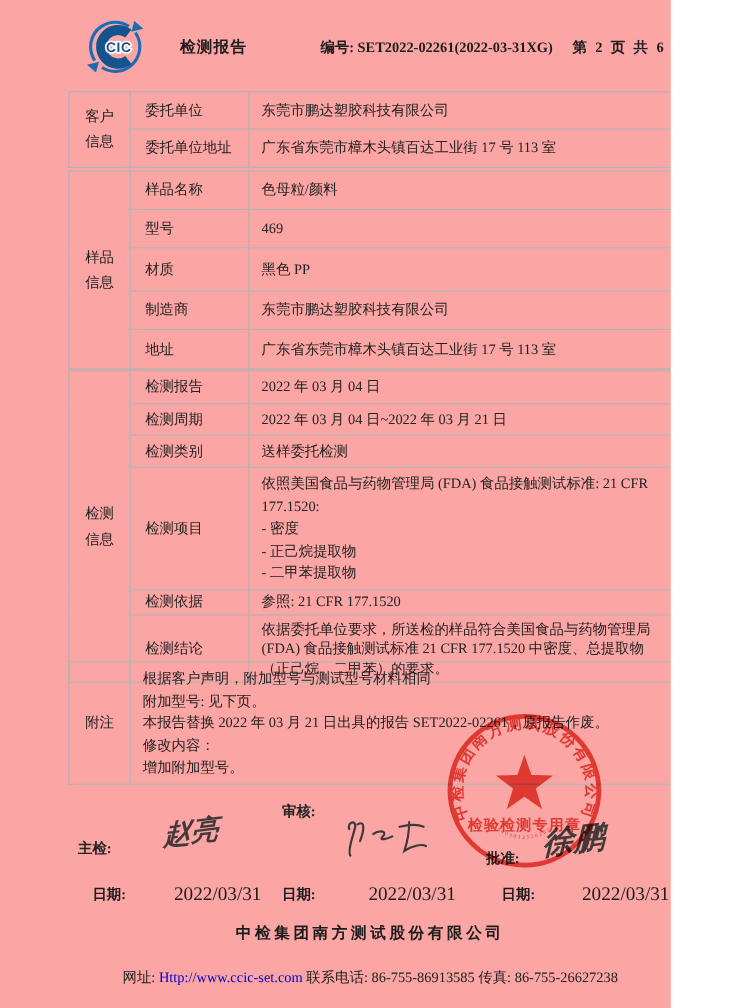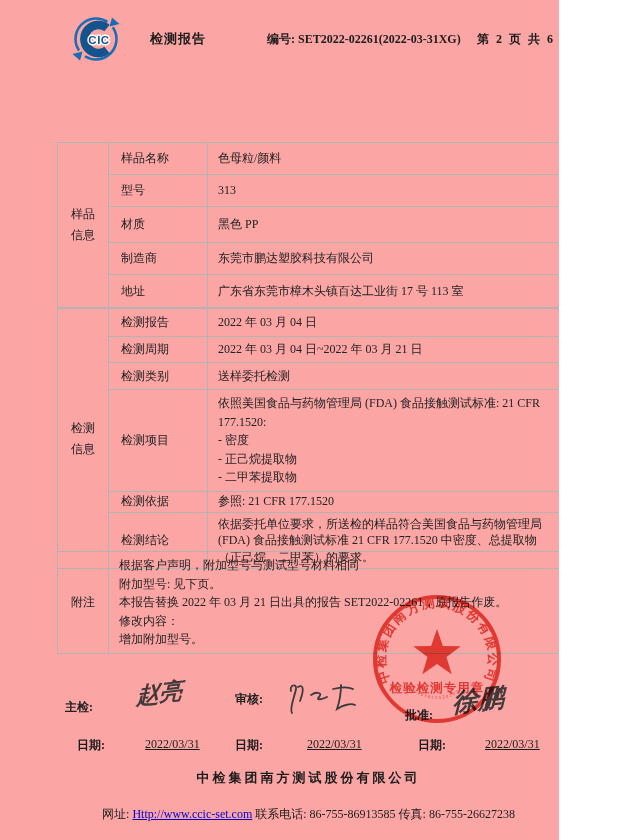--- a/index.html
+++ b/index.html
@@ -22,66 +22,85 @@
   td.vl{padding:0 8px 0 10px;}
   td.pre{white-space:pre-line;line-height:18.5px;padding:4px 8px 4px 10px;vertical-align:middle;}
   td.wrap{line-height:16.5px;padding:3px 8px 3px 10px;}
   .t1{top:76px;}.t2{top:142px;}.t3{top:308px;}.t4{top:551px;}
 
   
   .sig-label{position:absolute;font-size:12px;font-weight:bold;color:#222;}
   .sig-name{position:absolute;font-size:23px;font-style:italic;font-weight:bold;color:#2b2b2b;
             transform:rotate(-7deg) skewX(-8deg);transform-origin:left bottom;opacity:.88;white-space:nowrap;}
   .date-label{position:absolute;font-size:12px;font-weight:bold;}
-  .date-value{position:absolute;font-size:12px;text-decoration:underline;}
+  .date-value{position:absolute;font-size:16px;}
 
   
   .stamp{position:absolute;left:370px;top:592px;width:134px;height:134px;
          mix-blend-mode:multiply;opacity:.85;pointer-events:none;}
 
   
   .ft{position:absolute;left:0;width:617px;text-align:center;}
   .ft-company{top:769px;font-size:13px;font-weight:bold;letter-spacing:3px;}
   .ft-line2{top:789px;font-size:12px;}
   .ft-line3{top:806px;font-size:12px;}
-  .ft-link{color:#0000cc;text-decoration:underline;cursor:pointer;}
+  .ft-link{color:#0000cc;cursor:pointer;}
 </style>
 </head>
 <body>
 
 <div class="page">
 
   <svg class="hdr-logo" width="68" height="48" viewBox="0 0 68 48">
     <circle cx="34" cy="24" r="20.5" fill="none" stroke="#1b6cb3" stroke-width="2.6" stroke-dasharray="56 8.4" transform="rotate(-35 34 24)"></circle>
     <polygon points="50,2.5 57.5,9 47.5,11.5" fill="#1b6cb3"></polygon>
     <polygon points="18,45.5 10.5,39 20.5,36.5" fill="#1b6cb3"></polygon>
     <path d="M 45,13 A 14 14 0 1 0 45,35" fill="none" stroke="#15538f" stroke-width="8.5"></path>
     <text x="37" y="28.5" text-anchor="middle" font-family="Liberation Sans, sans-serif" font-size="11.5" font-weight="bold" fill="#15538f" stroke="#ffffff" stroke-width="2.8" paint-order="stroke" letter-spacing="0.5">CIC</text>
   </svg>
   <div class="hdr-title">检测报告</div>
   <div class="hdr-no">编号: SET2022-02261(2022-03-31XG)</div>
   <div class="hdr-page">第 2 页 共 6 页</div>
 
+  <table class="tbl t1">
+    <colgroup>
+        <col style="width:51px">
+        <col style="width:99px">
+        <col>
+      </colgroup>
+    <tbody>
+        <tr style="height:31px">
+      <td class="hd" rowspan="2">客户
+信息</td>
+      <td class="lb">委托单位</td>
+      <td class="vl">东莞市鹏达塑胶科技有限公司</td>
+    </tr>
+    <tr style="height:32px">
+      <td class="lb">委托单位地址</td>
+      <td class="vl">广东省东莞市樟木头镇百达工业街 17 号 113 室</td>
+    </tr>
+  </tbody>
+    </table>
 
   <table class="tbl t2">
     <colgroup>
         <col style="width:51px">
         <col style="width:99px">
         <col>
       </colgroup>
     <tbody>
         <tr style="height:32px">
       <td class="hd" rowspan="5">样品
 信息</td>
       <td class="lb">样品名称</td>
       <td class="vl">色母粒/颜料</td>
     </tr>
     <tr style="height:32px">
       <td class="lb">型号</td>
-      <td class="vl">313</td>
+      <td class="vl">469</td>
     </tr>
     <tr style="height:36px">
       <td class="lb">材质</td>
       <td class="vl">黑色 PP</td>
     </tr>
     <tr style="height:32px">
       <td class="lb">制造商</td>
       <td class="vl">东莞市鹏达塑胶科技有限公司</td>
     </tr>
     <tr style="height:33px">
@@ -143,21 +162,21 @@
 本报告替换 2022 年 03 月 21 日出具的报告 SET2022-02261，原报告作废。
 修改内容：
 增加附加型号。</td>
     </tr>
   </tbody>
     </table>
 
   <div class="sig-label" style="left:65px;top:699px">主检:</div>
   <div class="sig-name" style="left:136px;top:681px">赵亮</div>
 
-  <div class="sig-label" style="left:235px;top:691px">审核:</div>
+  <div class="sig-label" style="left:235px;top:668px">审核:</div>
   <svg style="position:absolute;left:283px;top:679px" width="80" height="40" viewBox="0 0 80 40">
     <path d="M 8,12 C 6,6 14,4 13,10 C 12,16 6,30 9,34 M 15,8 C 22,4 20,14 17,22 M 28,16 C 34,12 40,14 36,18 C 32,22 40,20 44,18 M 50,10 C 58,8 66,8 70,10 M 58,6 C 58,14 56,24 54,30 C 60,26 68,24 72,26" fill="none" stroke="#3a3a3a" stroke-width="1.8" stroke-linecap="round"></path>
   </svg>
 
   <div class="sig-label" style="left:405px;top:707px">批准:</div>
   <div class="sig-name" style="left:452px;top:686px;font-size:26px">徐鹏</div>
 
   <div class="date-label" style="left:77px;top:737px">日期:</div>
   <div class="date-value" style="left:145px;top:737px">2022/03/31</div>
   <div class="date-label" style="left:235px;top:737px">日期:</div>

